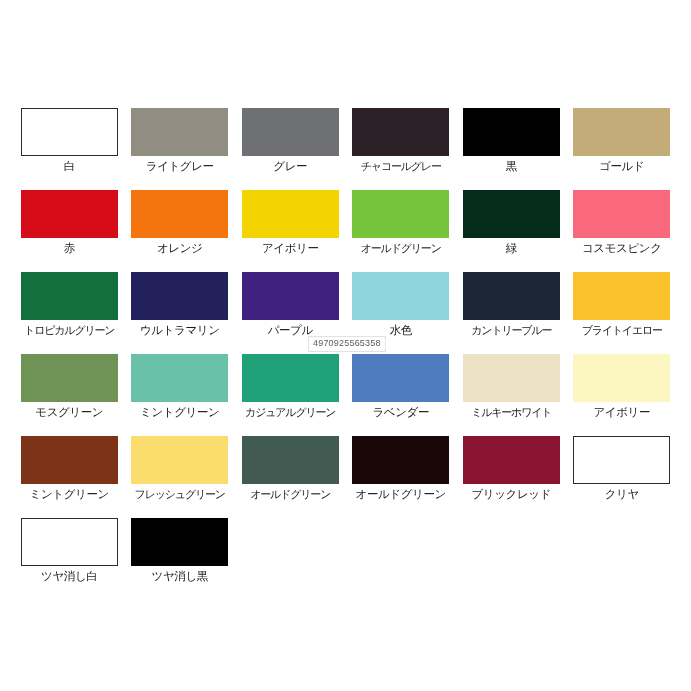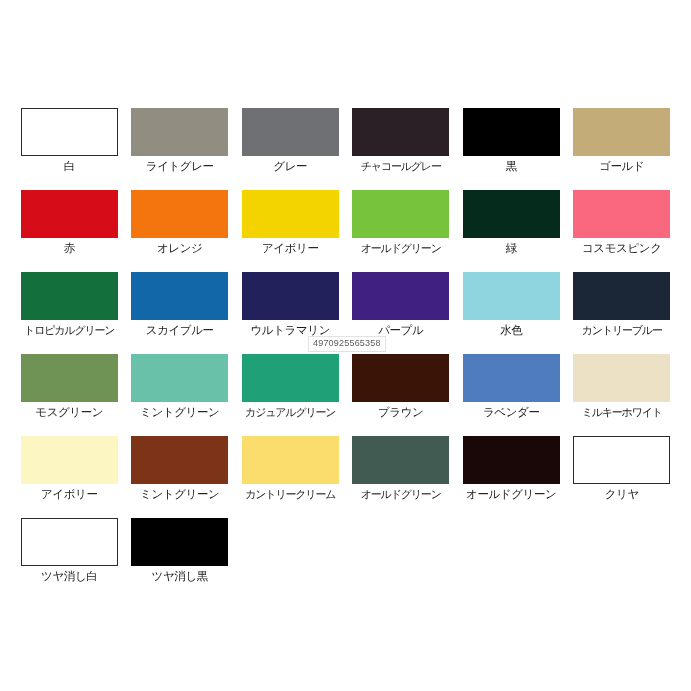--- a/index.html
+++ b/index.html
@@ -134,84 +134,84 @@
       </div>
       <div class="swatch-cell">
         <div class="swatch-chip" style="background: rgb(249, 104, 124);"></div>
         <div class="swatch-label">コスモスピンク</div>
       </div>
       <div class="swatch-cell">
         <div class="swatch-chip" style="background: rgb(19, 112, 61);"></div>
         <div class="swatch-label tight">トロピカルグリーン</div>
       </div>
       <div class="swatch-cell">
-        <div class="swatch-chip" style="background: rgb(18, 103, 169);"></div>
-        <div class="swatch-label">スカイブルー</div>
-      </div>
-      <div class="swatch-cell">
         <div class="swatch-chip" style="background: rgb(34, 33, 91);"></div>
         <div class="swatch-label">ウルトラマリン</div>
       </div>
       <div class="swatch-cell">
         <div class="swatch-chip" style="background: rgb(64, 33, 129);"></div>
         <div class="swatch-label">パープル</div>
       </div>
       <div class="swatch-cell">
         <div class="swatch-chip" style="background: rgb(143, 213, 223);"></div>
         <div class="swatch-label">水色</div>
       </div>
       <div class="swatch-cell">
         <div class="swatch-chip" style="background: rgb(27, 39, 55);"></div>
         <div class="swatch-label tight">カントリーブルー</div>
       </div>
       <div class="swatch-cell">
+        <div class="swatch-chip" style="background: rgb(251, 195, 43);"></div>
+        <div class="swatch-label tight">ブライトイエロー</div>
+      </div>
+      <div class="swatch-cell">
         <div class="swatch-chip" style="background: rgb(111, 147, 85);"></div>
         <div class="swatch-label">モスグリーン</div>
       </div>
       <div class="swatch-cell">
         <div class="swatch-chip" style="background: rgb(104, 193, 168);"></div>
         <div class="swatch-label">ミントグリーン</div>
       </div>
       <div class="swatch-cell">
         <div class="swatch-chip" style="background: rgb(32, 160, 119);"></div>
         <div class="swatch-label tight">カジュアルグリーン</div>
       </div>
       <div class="swatch-cell">
-        <div class="swatch-chip" style="background: rgb(58, 21, 7);"></div>
-        <div class="swatch-label">ブラウン</div>
-      </div>
-      <div class="swatch-cell">
         <div class="swatch-chip" style="background: rgb(78, 124, 189);"></div>
         <div class="swatch-label">ラベンダー</div>
       </div>
       <div class="swatch-cell">
         <div class="swatch-chip" style="background: rgb(236, 225, 197);"></div>
         <div class="swatch-label tight">ミルキーホワイト</div>
       </div>
       <div class="swatch-cell">
         <div class="swatch-chip" style="background: rgb(252, 246, 195);"></div>
         <div class="swatch-label">アイボリー</div>
       </div>
       <div class="swatch-cell">
         <div class="swatch-chip" style="background: rgb(124, 51, 23);"></div>
         <div class="swatch-label">ミントグリーン</div>
       </div>
       <div class="swatch-cell">
         <div class="swatch-chip" style="background: rgb(251, 221, 109);"></div>
-        <div class="swatch-label tight">カントリークリーム</div>
+        <div class="swatch-label tight">フレッシュグリーン</div>
       </div>
       <div class="swatch-cell">
         <div class="swatch-chip" style="background: rgb(66, 91, 82);"></div>
         <div class="swatch-label tight">オールドグリーン</div>
       </div>
       <div class="swatch-cell">
         <div class="swatch-chip" style="background: rgb(26, 8, 8);"></div>
         <div class="swatch-label">オールドグリーン</div>
       </div>
       <div class="swatch-cell">
+        <div class="swatch-chip" style="background: rgb(139, 20, 51);"></div>
+        <div class="swatch-label">ブリックレッド</div>
+      </div>
+      <div class="swatch-cell">
         <div class="swatch-chip bordered" style="background: rgb(255, 255, 255);"></div>
         <div class="swatch-label">クリヤ</div>
       </div>
       <div class="swatch-cell">
         <div class="swatch-chip bordered" style="background: rgb(255, 255, 255);"></div>
         <div class="swatch-label">ツヤ消し白</div>
       </div>
       <div class="swatch-cell">
         <div class="swatch-chip" style="background: rgb(0, 0, 0);"></div>
         <div class="swatch-label">ツヤ消し黒</div>

